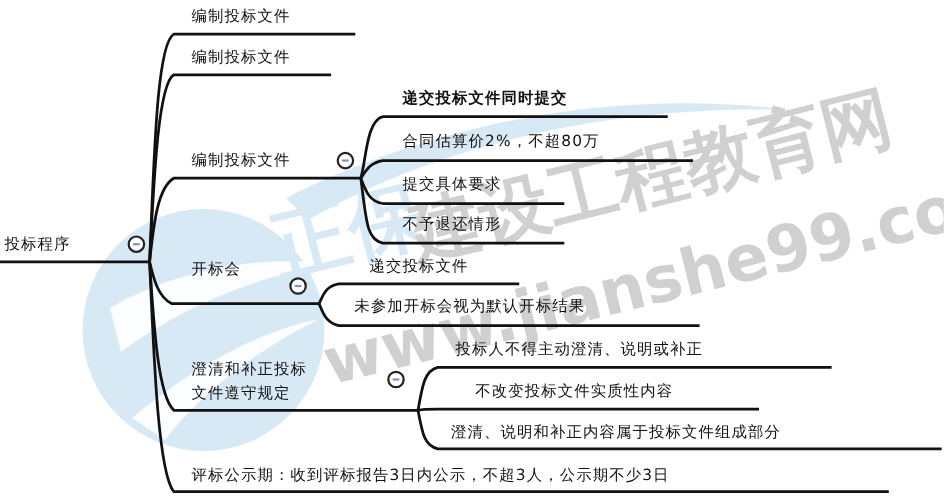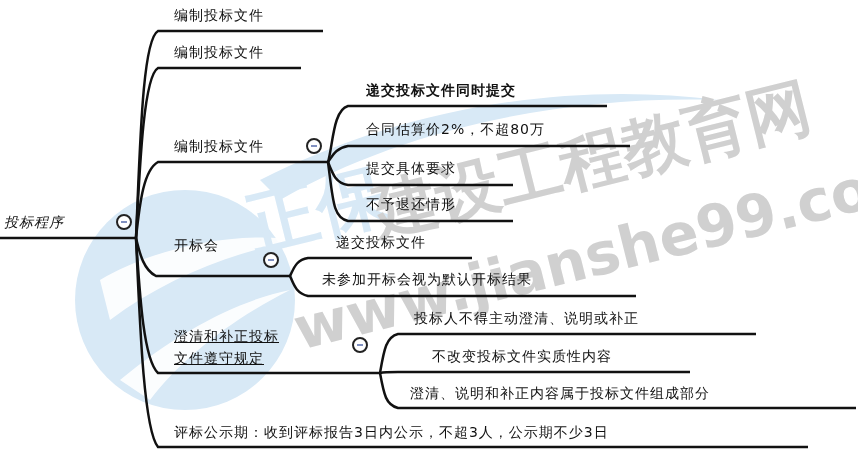--- a/index.html
+++ b/index.html
@@ -1,21 +1,21 @@
 <!DOCTYPE html>
 <html><head>
 <meta charset="utf-8">
 <style>
   html, body { margin:0; padding:0; }
   body { width:858px; height:454px; background:#ffffff; position:relative; overflow:hidden;
          font-family:"DejaVu Sans","Liberation Sans",sans-serif; color:#111; }
   .wm { position:absolute; inset:0; pointer-events:none; }
   .lines { position:absolute; left:0; top:0; }
   .label { position:absolute; font-size:14px; line-height:20px; white-space:nowrap; letter-spacing:1px; }
-  .label.two { line-height:22px; white-space:pre-line;text-decoration:underline; }
+  .label.two { line-height:22px; white-space:pre-line; }
   .toggle { position:absolute; width:16px; height:16px; border:2px solid #222; border-radius:50%;
             box-sizing:border-box; background:#fff; cursor:pointer; }
   .toggle::after { content:""; position:absolute; left:3px; top:5px; width:6px; height:2px; background:#8090c0; }
 </style>
 </head>
 <body>
 
 <svg class="wm" width="858" height="454" viewBox="0 0 858 454">
   <g>
     <circle cx="185" cy="300" r="110" fill="#d8e9f6"></circle>
@@ -45,21 +45,21 @@
   <path d="M328,162 C333,200 333,218 348,221 L513,221"></path>
 
   <path d="M290,276 C294,268 296,260 308,258 L472,258"></path>
   <path d="M290,276 C294,285 296,293 308,296 L636,296"></path>
 
   <path d="M380,373 C384,350 386,337 398,334 L756,334"></path>
   <path d="M380,373 C384,372 386,372 398,372 L690,372"></path>
   <path d="M380,373 C384,395 386,405 398,408 L856,408"></path>
 </svg>
 
-<div class="label" style="left:4px;top:212px;font-style:italic;">投标程序</div>
+<div class="label" style="left:4px;top:212px;">投标程序</div>
 <div class="toggle" style="left:116px;top:214px;"></div>
 
 <div class="label" style="left:174px;top:5px;">编制投标文件</div>
 <div class="label" style="left:174px;top:42px;">编制投标文件</div>
 
 <div class="label" style="left:174px;top:136px;">编制投标文件</div>
 <div class="toggle" style="left:306px;top:138px;"></div>
 
 <div class="label" style="left:174px;top:235px;">开标会</div>
 <div class="toggle" style="left:263px;top:252px;"></div>

